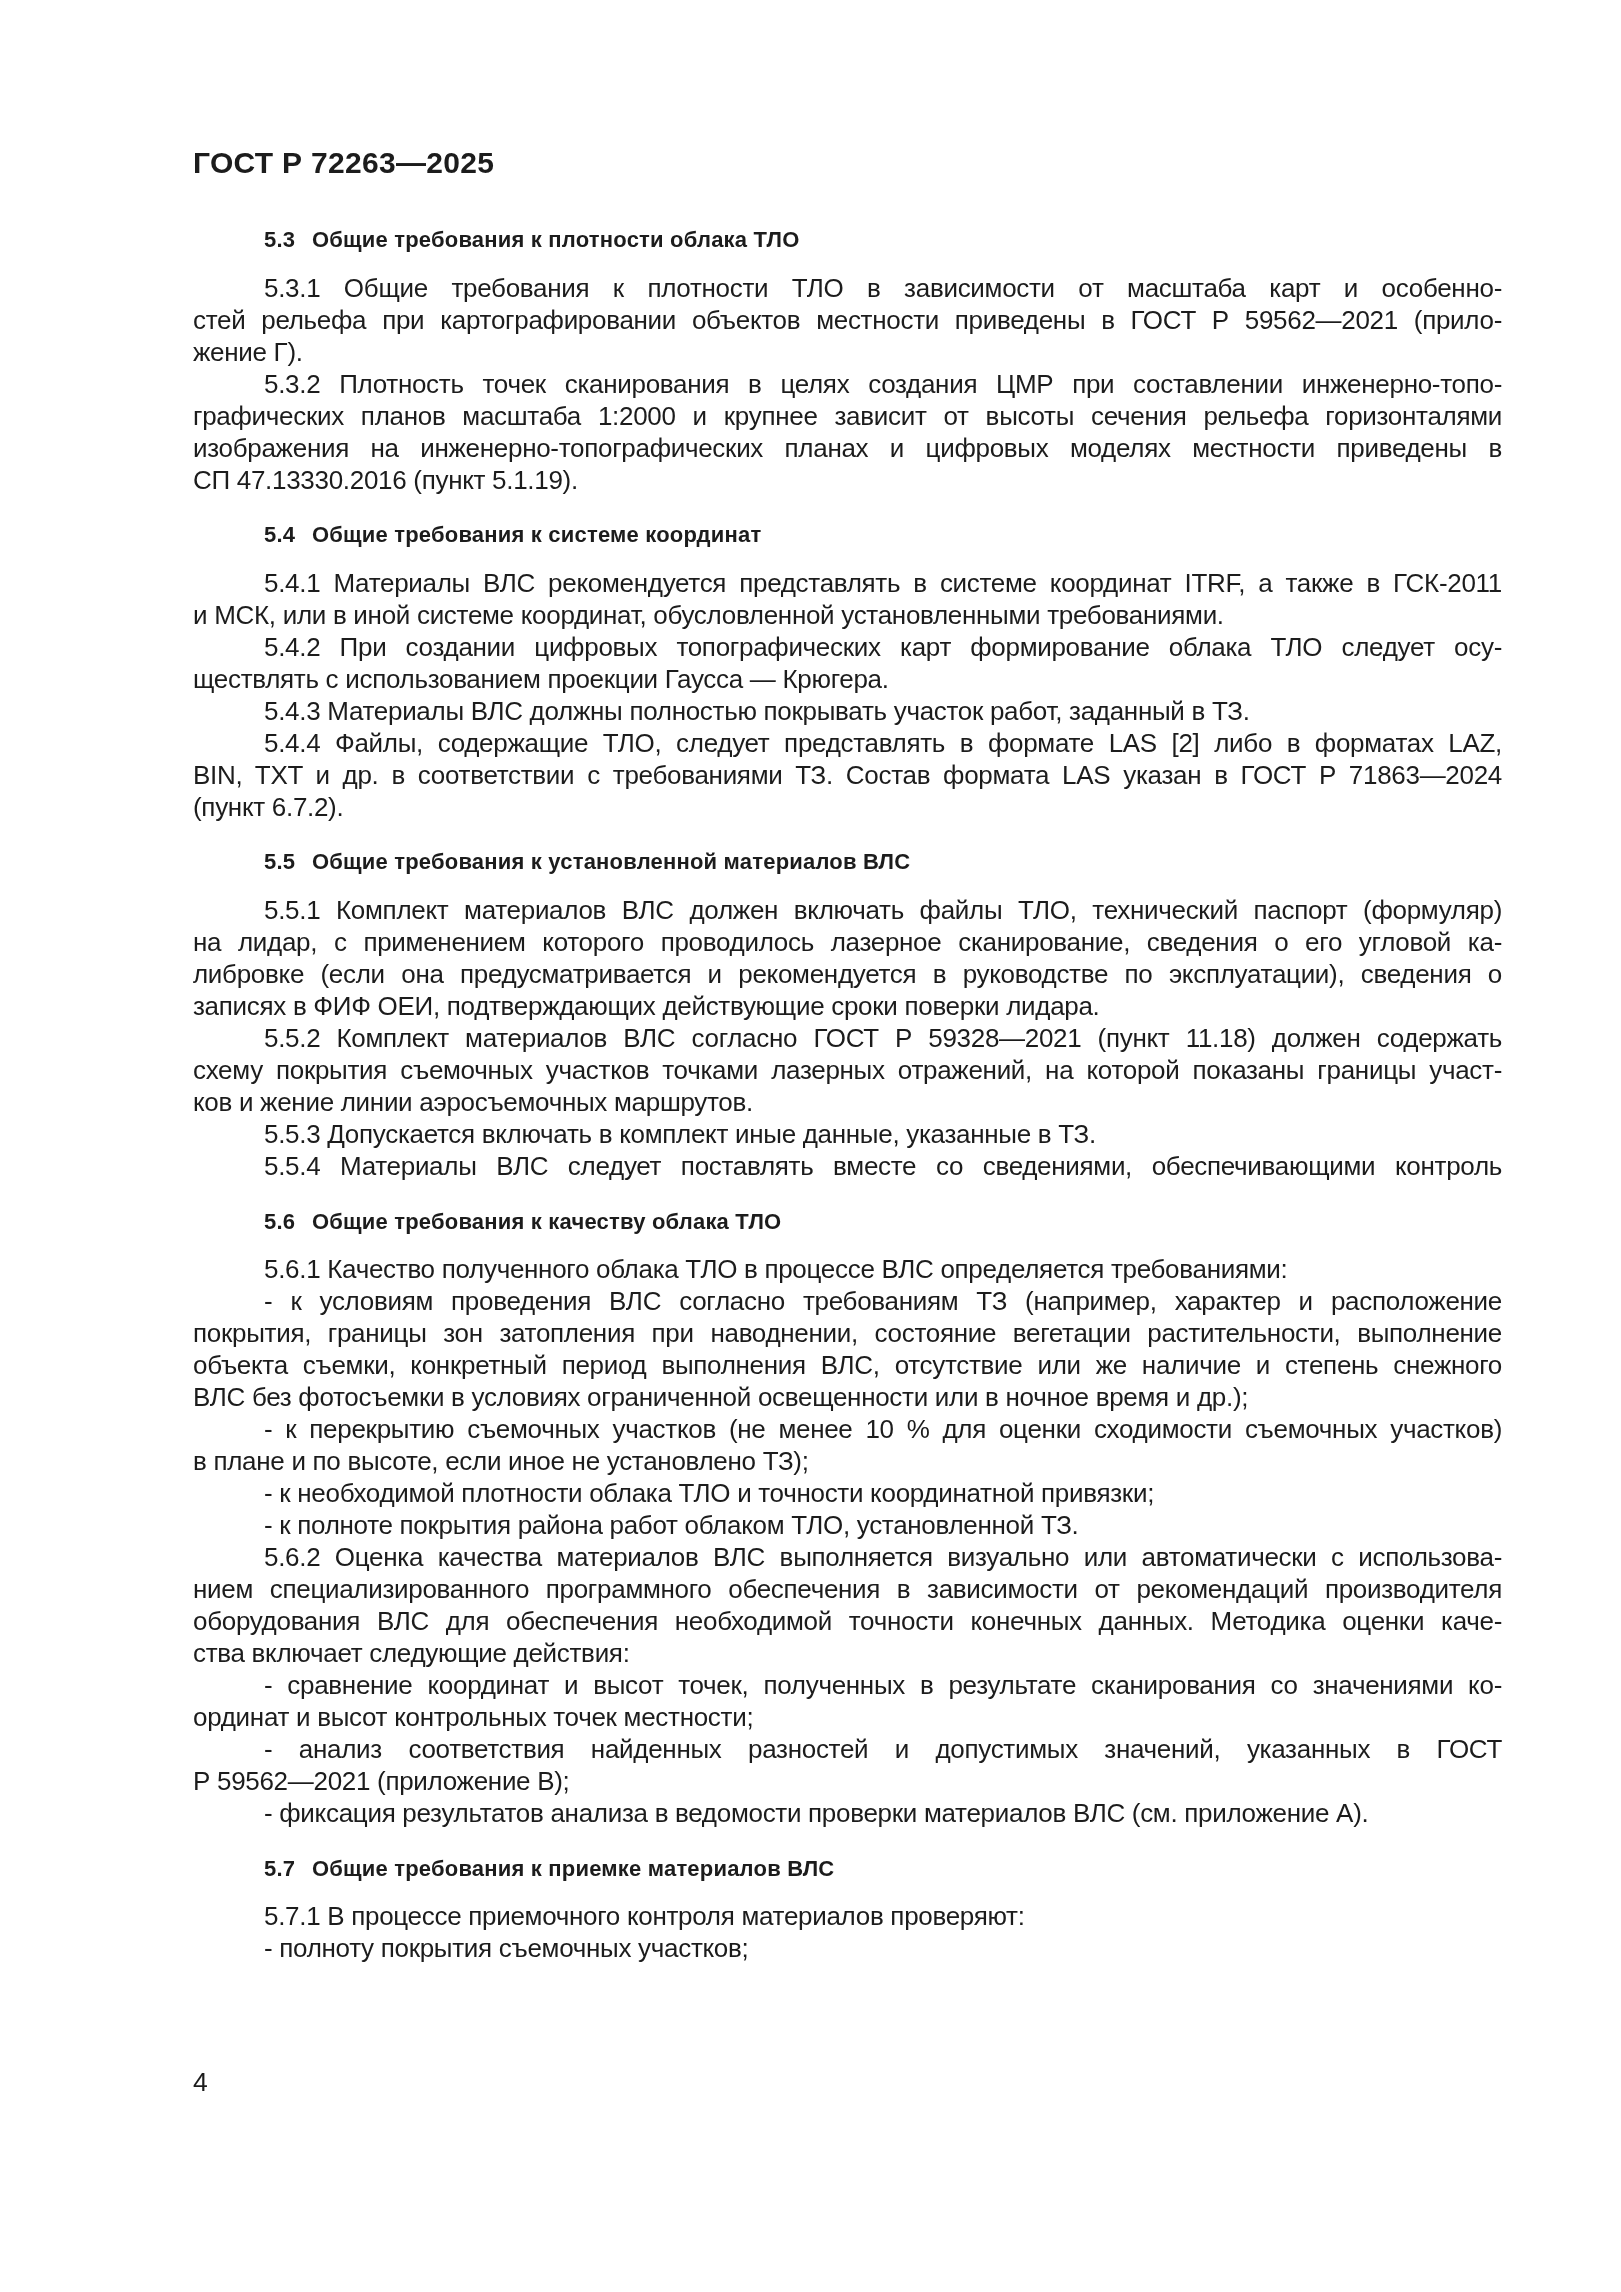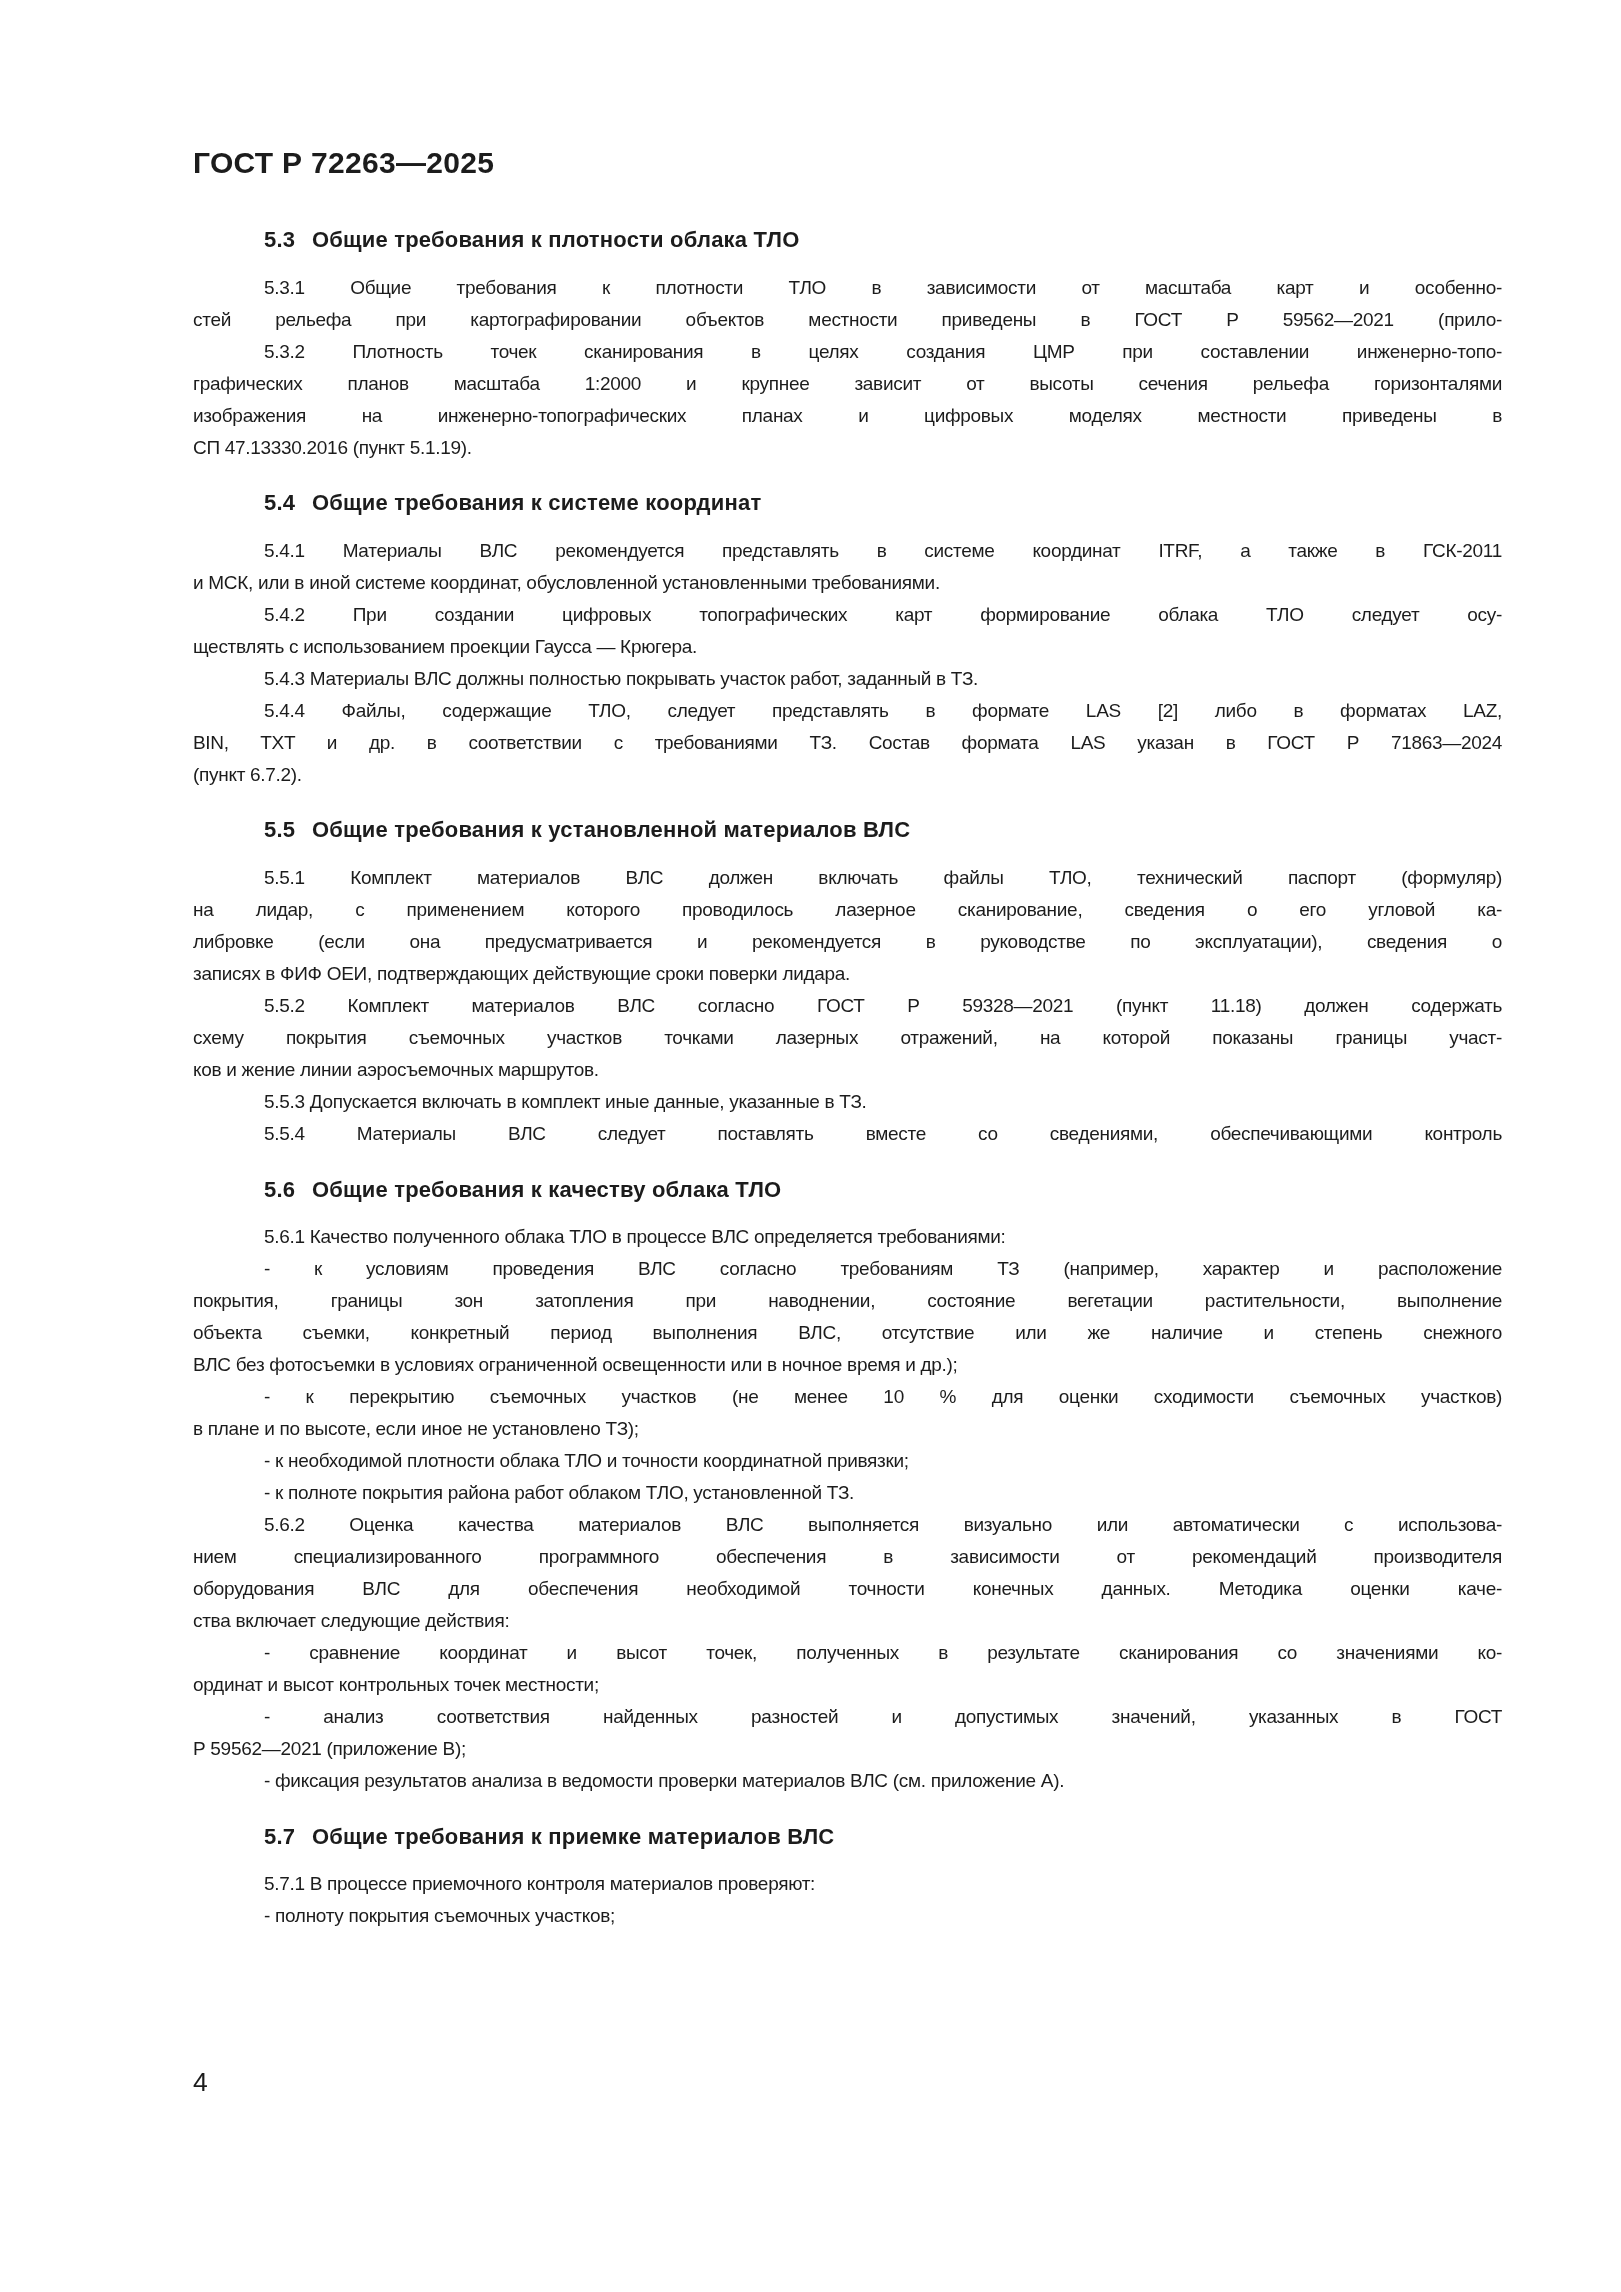--- a/index.html
+++ b/index.html
@@ -33,21 +33,21 @@
     font-weight: bold;
     line-height: 32px;
     margin: 23.5px 0 15.7px 0;
     text-indent: 71px;
     letter-spacing: 0.2px;
   }
   section:first-of-type .sec-heading { margin-top: 45px; }
   .sec-num { margin-right: 16.7px; }
   .para {
     margin: 0;
-    font-size: 19px;
+    font-size: 26px;
     line-height: 32px;
     letter-spacing: -0.3px;
   }
   .pline {
     display: block;
     text-align: justify;
     text-align-last: justify;
   }
   .pline.first { text-indent: 71px; }
   .pline.last { text-align-last: left; }
@@ -64,20 +64,21 @@
 
 <div class="page">
   <div class="doc-header">ГОСТ Р 72263—2025</div>
 
   <main id="content">
       <section>
         <h2 class="sec-heading"><span class="sec-num">5.3</span><span>Общие требования к плотности облака ТЛО</span></h2>
         <p class="para">
           <span class="pline first">5.3.1 Общие требования к плотности ТЛО в зависимости от масштаба карт и особенно-</span>
           <span class="pline">стей рельефа при картографировании объектов местности приведены в ГОСТ Р 59562—2021 (прило-</span>
+          <span class="pline last">жение Г).</span>
         </p>
         <p class="para">
           <span class="pline first">5.3.2 Плотность точек сканирования в целях создания ЦМР при составлении инженерно-топо-</span>
           <span class="pline">графических планов масштаба 1:2000 и крупнее зависит от высоты сечения рельефа горизонталями</span>
           <span class="pline">изображения на инженерно-топографических планах и цифровых моделях местности приведены в</span>
           <span class="pline last">СП 47.13330.2016 (пункт 5.1.19).</span>
         </p>
       </section>
       <section>
         <h2 class="sec-heading"><span class="sec-num">5.4</span><span>Общие требования к системе координат</span></h2>

